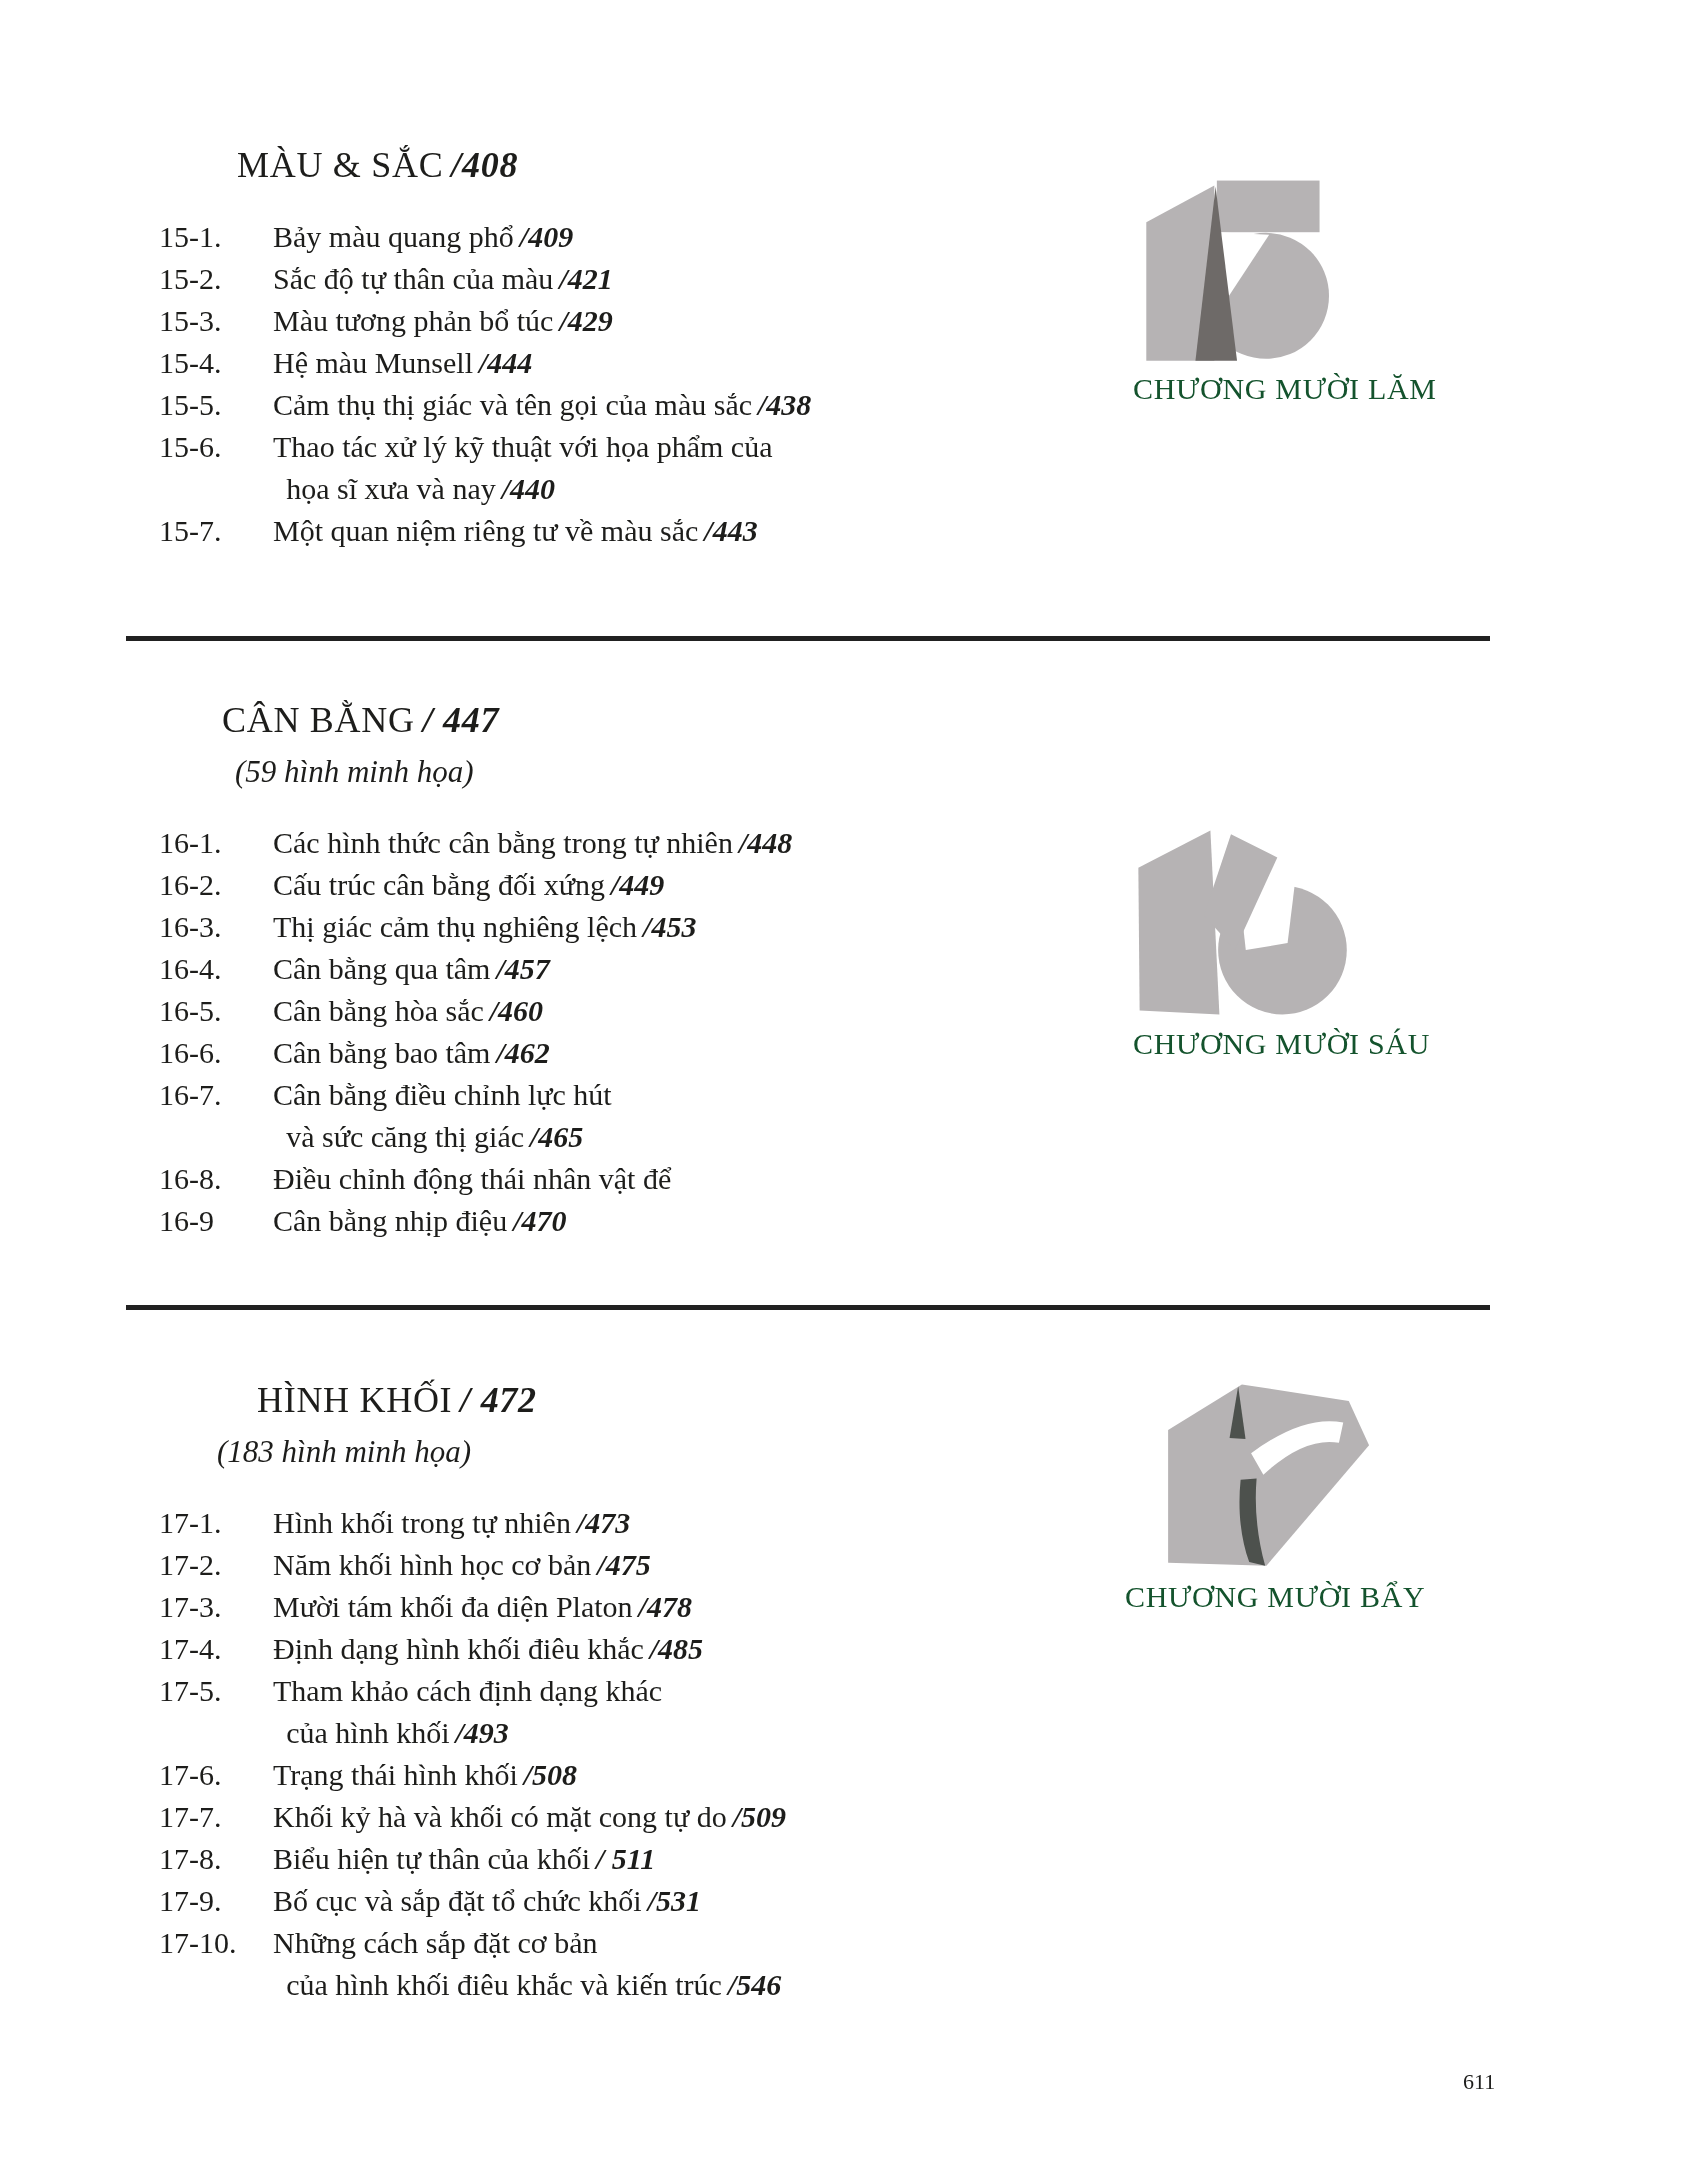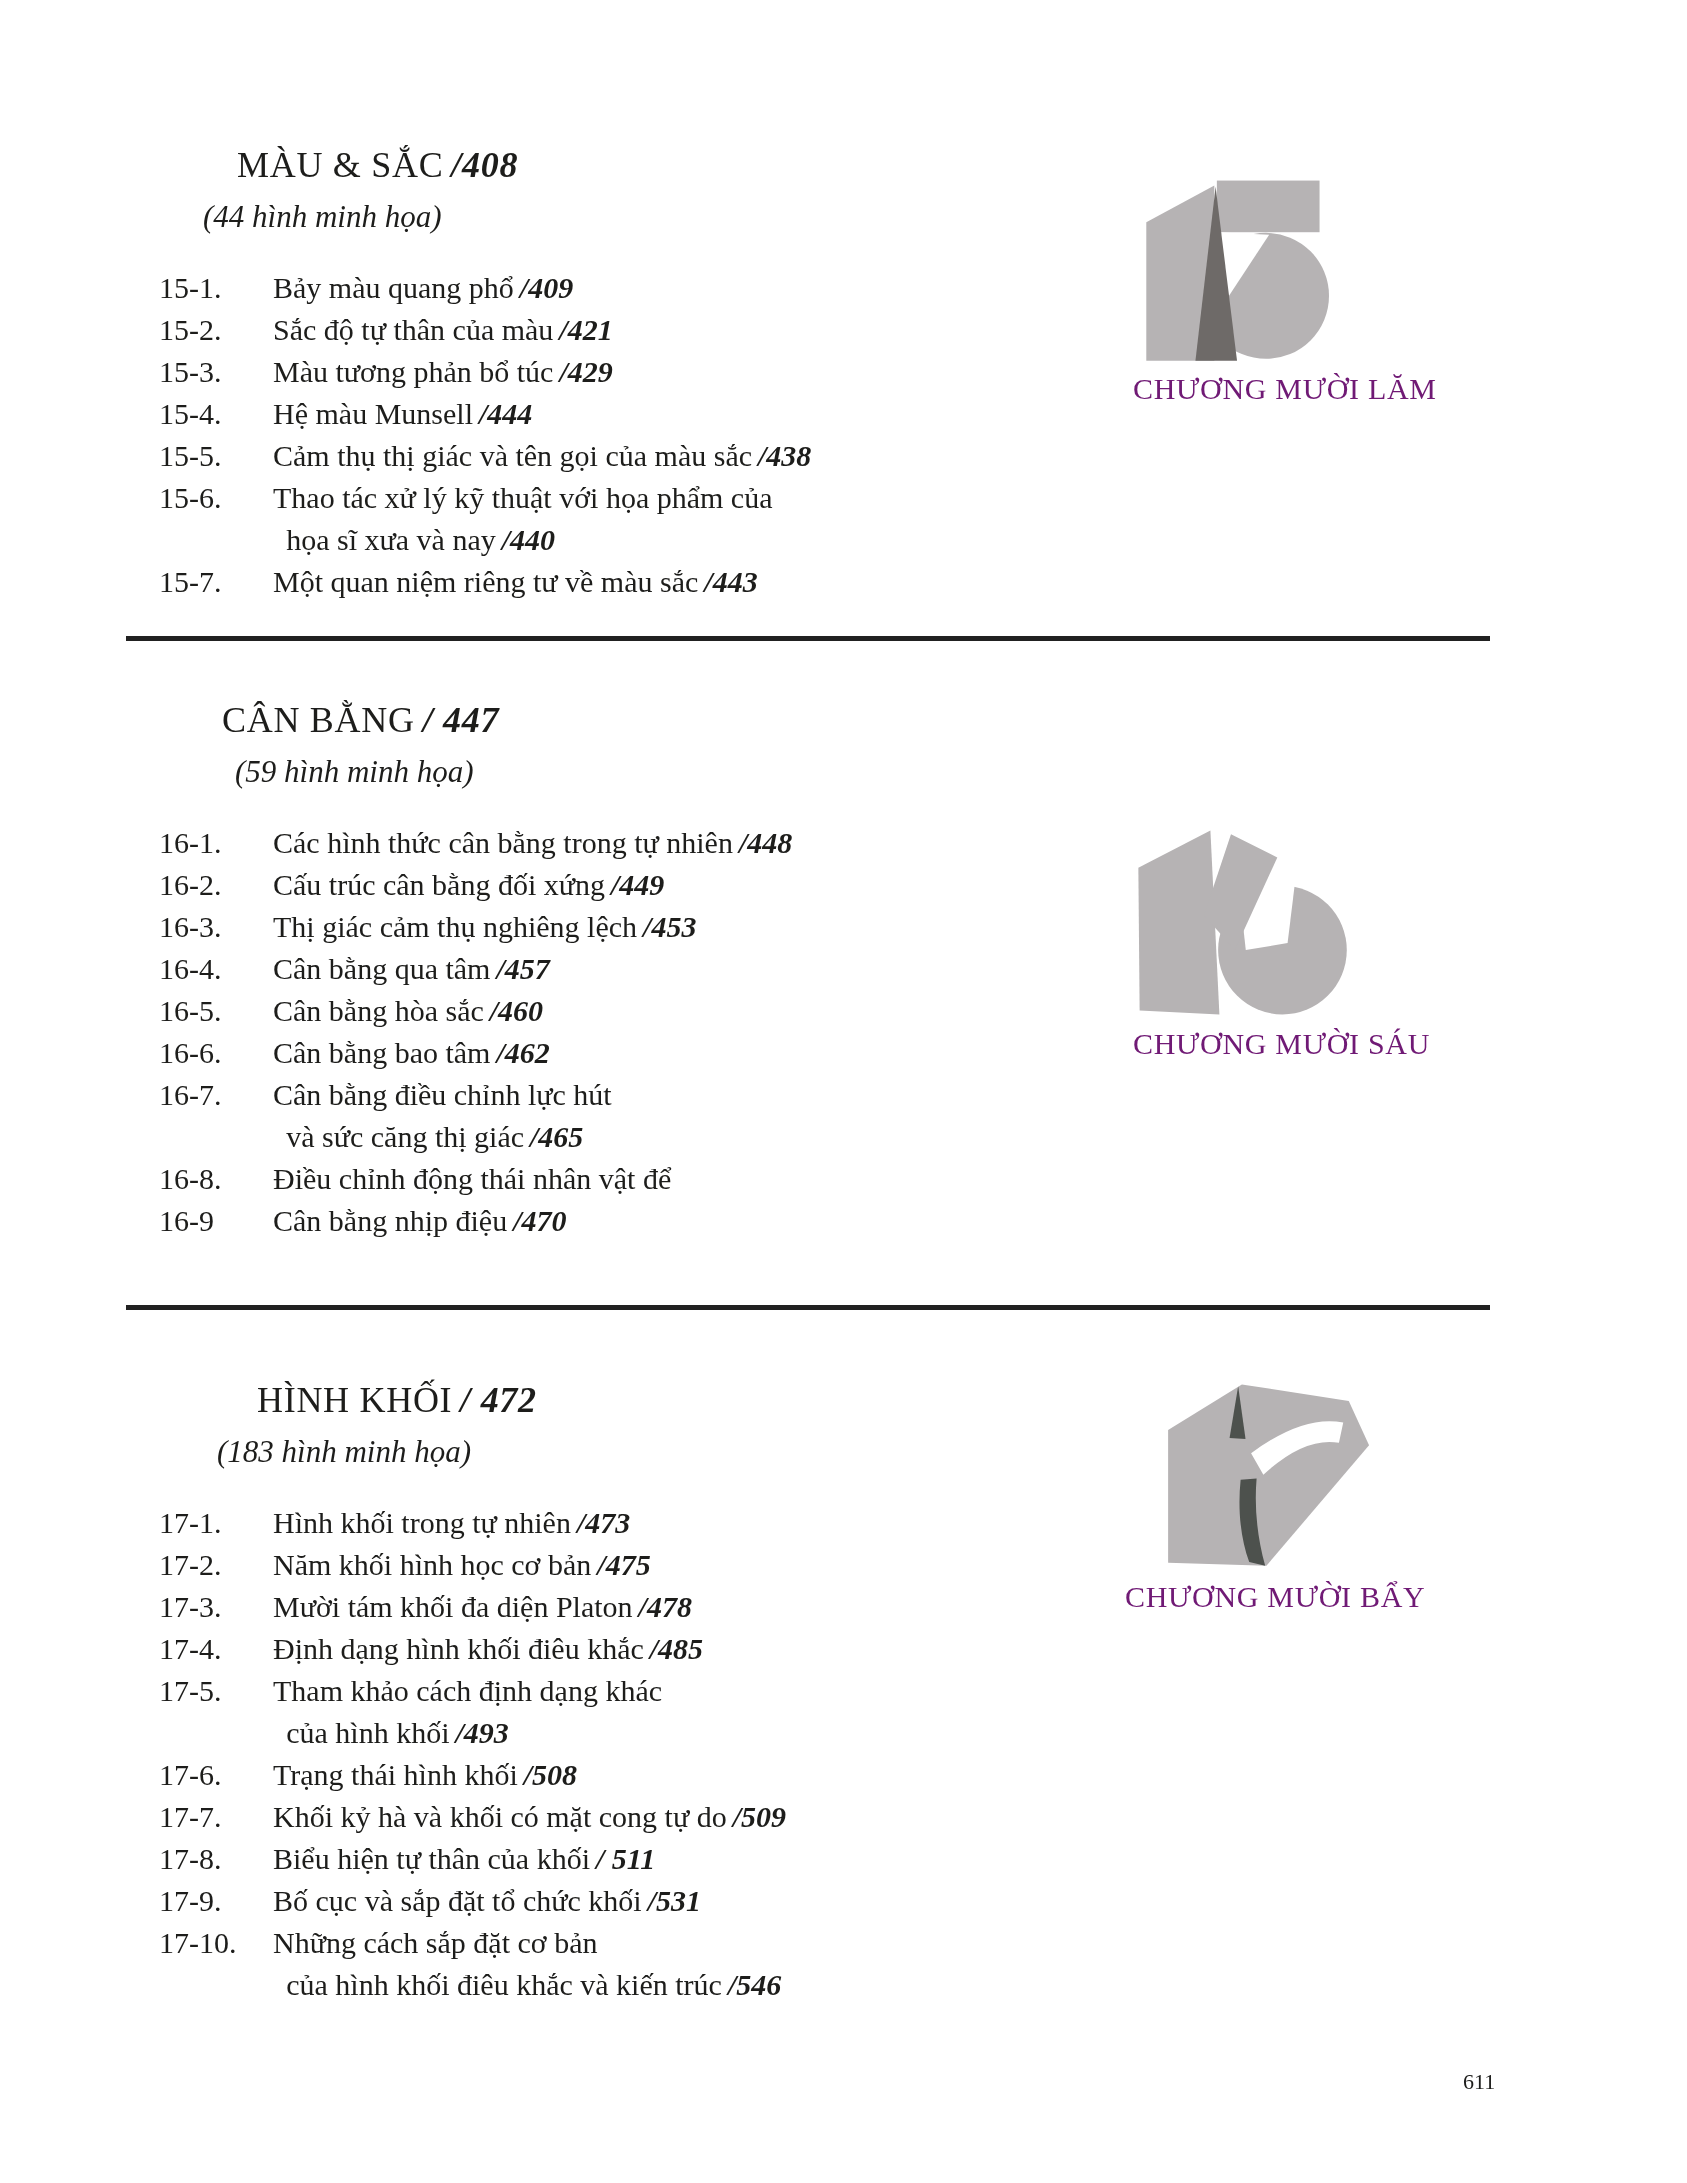--- a/index.html
+++ b/index.html
@@ -30,31 +30,30 @@
   .toc-line.cont{padding-left:13.2px;}
   .toc-line .pg{margin-left:6px;}
   .divider{position:absolute;left:126px;width:1364px;height:5.3px;background:var(--rule,#212121);}
   .divider-1{top:636px;}
   .divider-2{top:1305px;}
   .chapter-block{position:absolute;}
   .chb-15{left:1133px;top:173px;}
   .chb-16{left:1133px;top:824px;}
   .chb-17{left:1125px;top:1358px;}
   .chb-15 svg{margin-left:5.3px;}
-  .chapter-caption{font-size:30px;letter-spacing:0.7px;white-space:nowrap;margin-top:8px;color:#701a75;}
+  .chapter-caption{font-size:30px;letter-spacing:0.7px;white-space:nowrap;margin-top:8px;color:#14532d;}
   .page-number{position:absolute;left:1463px;top:2069px;font-size:22px;}
 </style>
 </head>
 <body>
 
 <div class="page">
 
   <section class="toc-section sec-15">
     <h2 class="sec-title"><span>MÀU &amp; SẮC</span><i class="pg sec-pg">/408</i></h2>
-    <div class="sec-subtitle">(44 hình minh họa)</div>
     <div class="toc">
         <div class="toc-item">
           <span class="toc-num">15-1.</span>
           <span class="toc-text">
             <span class="toc-line">Bảy màu quang phổ<i class="pg">/409</i></span>
           </span>
         </div>
         <div class="toc-item">
           <span class="toc-num">15-2.</span>
           <span class="toc-text">

